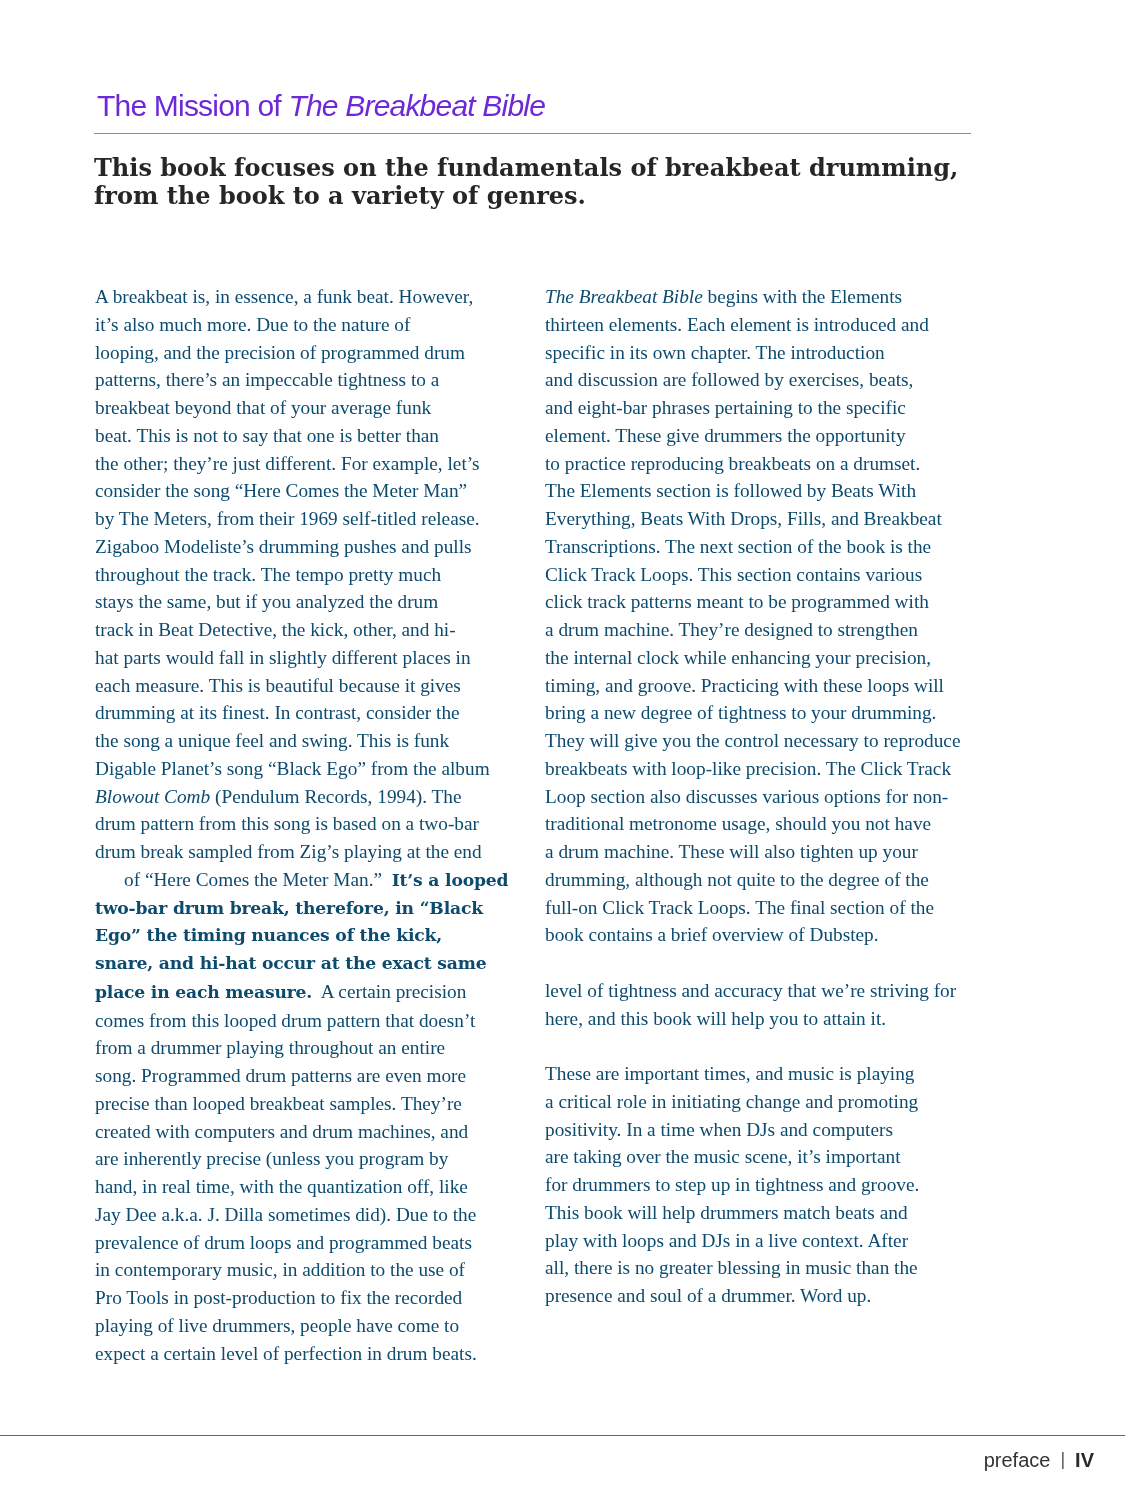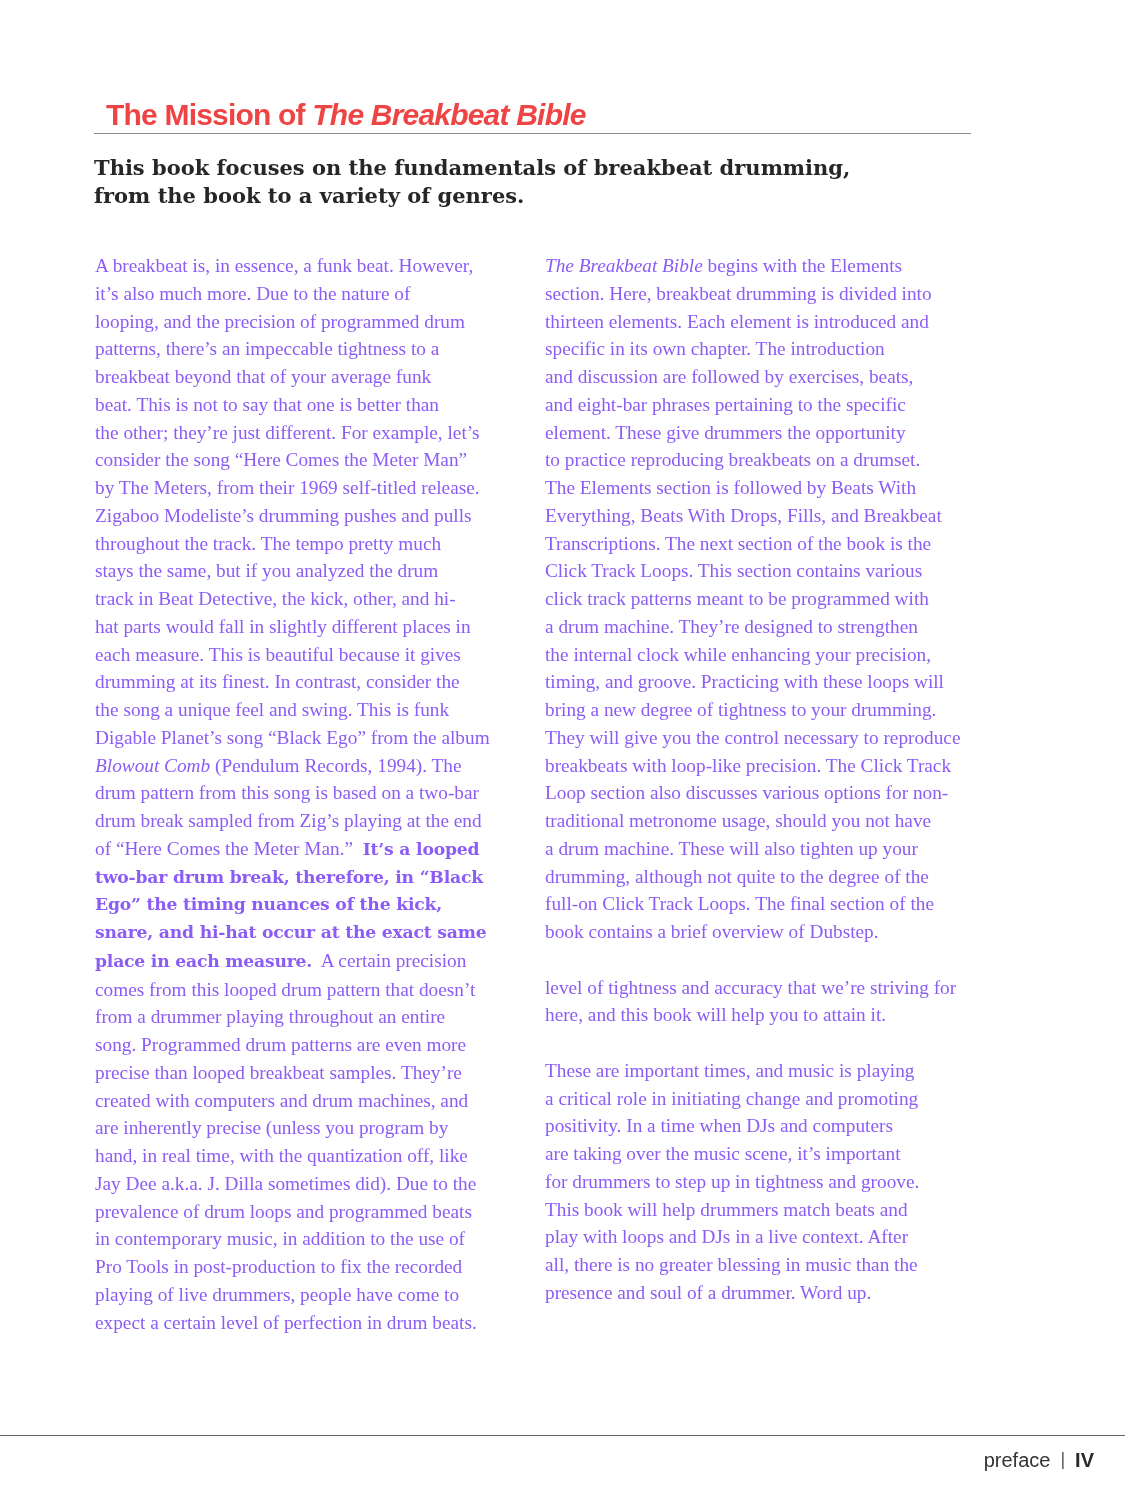--- a/index.html
+++ b/index.html
@@ -1,33 +1,33 @@
 <!DOCTYPE html>
 <html><head>
 <meta charset="utf-8">
 <style>
   html, body { margin: 0; padding: 0; background: #ffffff; }
   body { width: 1125px; height: 1500px; position: relative; overflow: hidden; color: #2a2a2a; }
   .title {
     position: absolute; left: 94px; top: 86px;
-    font-family: "Liberation Sans", sans-serif; font-weight: bold; font-size: 30px;
-    letter-spacing: -0.8px; color: #ef4444; margin: 12px; white-space: nowrap;
+    font-family: "Liberation Sans", sans-serif; font-weight: normal; font-size: 30px;
+    letter-spacing: -0.8px; color: #6d28d9; margin: 3px; white-space: nowrap;
   }
   .title em { font-style: italic; }
   .title-rule { position: absolute; left: 94px; top: 133px; width: 877px; height: 0; border-top: 1.5px solid #8c8c8c; }
   .lead {
     position: absolute; left: 94px; top: 154px; width: 880px;
-    font-family: "DejaVu Serif", serif; font-weight: bold; font-size: 21px; line-height: 28px;
+    font-family: "DejaVu Serif", serif; font-weight: bold; font-size: 24px; line-height: 28px;
     color: #262626; margin: 0;
   }
   .lead span { display: block; white-space: nowrap; }
   .col {
-    position: absolute; top: 252px;
+    position: absolute; top: 283px;
     font-family: "Liberation Serif", serif; font-size: 19.3px; line-height: 27.75px;
-    color: #8b5cf6;
+    color: #0c4a6e;
   }
   .col-left { left: 95px; width: 440px; }
   .col-right { left: 545px; width: 440px; }
   .line { display: block; white-space: nowrap; }
   .blank { display: block; height: 27.75px; }
   .b { font-family: "DejaVu Serif", serif; font-weight: bold; font-size: 17.2px; letter-spacing: -0.2px; }
   .i { font-style: italic; }
   .footer-rule { position: absolute; left: 0; top: 1435px; width: 1125px; height: 0; border-top: 1.5px solid #666666; }
   .footer {
     position: absolute; right: 31px; top: 1449px;
@@ -63,42 +63,41 @@
     <span class="line">stays the same, but if you analyzed the drum</span>
     <span class="line">track in Beat Detective, the kick, other, and hi-</span>
     <span class="line">hat parts would fall in slightly different places in</span>
     <span class="line">each measure.  This is beautiful because it gives</span>
     <span class="line">drumming at its finest.  In contrast, consider the</span>
     <span class="line">the song a unique feel and swing. This is funk</span>
     <span class="line">Digable Planet’s song “Black Ego” from the album</span>
     <span class="line"><span class="i">Blowout Comb</span><span> (Pendulum Records, 1994).  The</span></span>
     <span class="line">drum pattern from this song is based on a two-bar</span>
     <span class="line">drum break sampled from Zig’s playing at the end</span>
-    <span class="line" style="white-space: pre;"><span>of “Here Comes the Meter Man.”  </span><span class="b">It’s a looped</span></span>
+    <span class="line" style="white-space: pre; margin-left: 29px;"><span>of “Here Comes the Meter Man.”  </span><span class="b">It’s a looped</span></span>
     <span class="line b">two-bar drum break, therefore, in “Black</span>
     <span class="line b">Ego” the timing nuances of the kick,</span>
     <span class="line b">snare, and hi-hat occur at the exact same</span>
     <span class="line" style="white-space: pre;"><span class="b">place in each measure.</span><span>  A certain precision</span></span>
     <span class="line">comes from this looped drum pattern that doesn’t</span>
     <span class="line">from a drummer playing throughout an entire</span>
     <span class="line">song.  Programmed drum patterns are even more</span>
     <span class="line">precise than looped breakbeat samples.  They’re</span>
     <span class="line">created with computers and drum machines, and</span>
     <span class="line">are inherently precise (unless you program by</span>
     <span class="line">hand, in real time, with the quantization off, like</span>
     <span class="line">Jay Dee a.k.a. J. Dilla sometimes did).  Due to the</span>
     <span class="line">prevalence of drum loops and programmed beats</span>
     <span class="line">in contemporary music, in addition to the use of</span>
     <span class="line">Pro Tools in post-production to fix the recorded</span>
     <span class="line">playing of live drummers, people have come to</span>
     <span class="line">expect a certain level of perfection in drum beats.</span>
   </div>
 <div class="col col-right" id="right-col">
     <span class="line"><span class="i">The Breakbeat Bible</span><span> begins with the Elements</span></span>
-    <span class="line">section.  Here, breakbeat drumming is divided into</span>
     <span class="line">thirteen elements.  Each element is introduced and</span>
     <span class="line">specific in its own chapter.  The introduction</span>
     <span class="line">and discussion are followed by exercises, beats,</span>
     <span class="line">and eight-bar phrases pertaining to the specific</span>
     <span class="line">element.  These give drummers the opportunity</span>
     <span class="line">to practice reproducing breakbeats on a drumset.</span>
     <span class="line">The Elements section is followed by Beats With</span>
     <span class="line">Everything, Beats With Drops, Fills, and Breakbeat</span>
     <span class="line">Transcriptions.  The next section of the book is the</span>
     <span class="line">Click Track Loops.  This section contains various</span>

